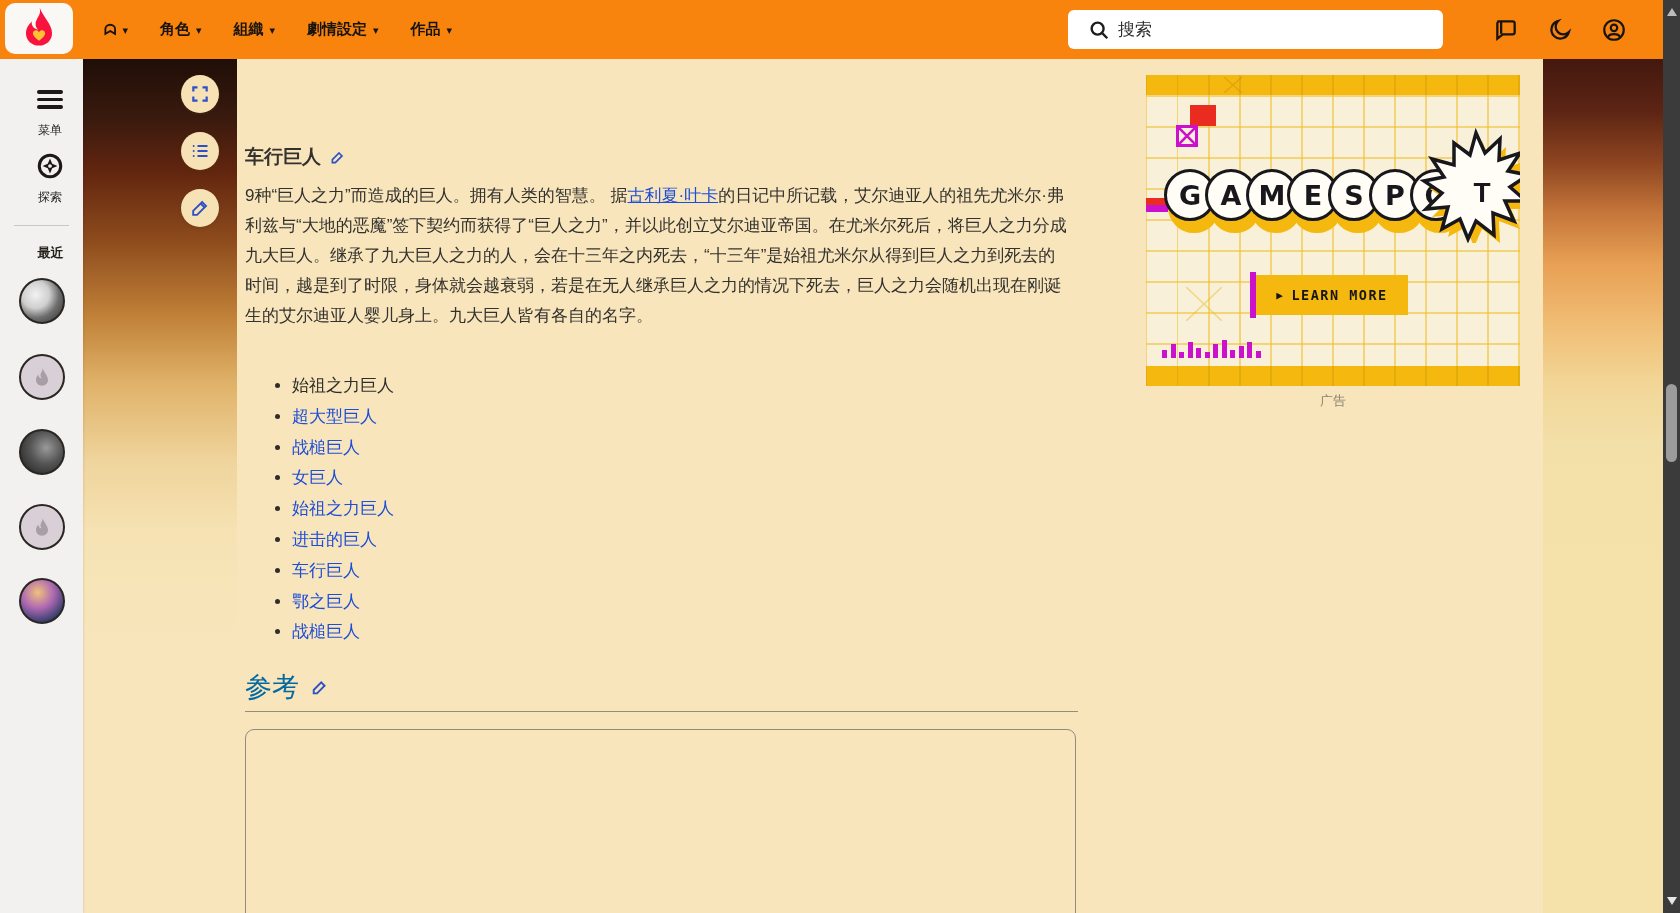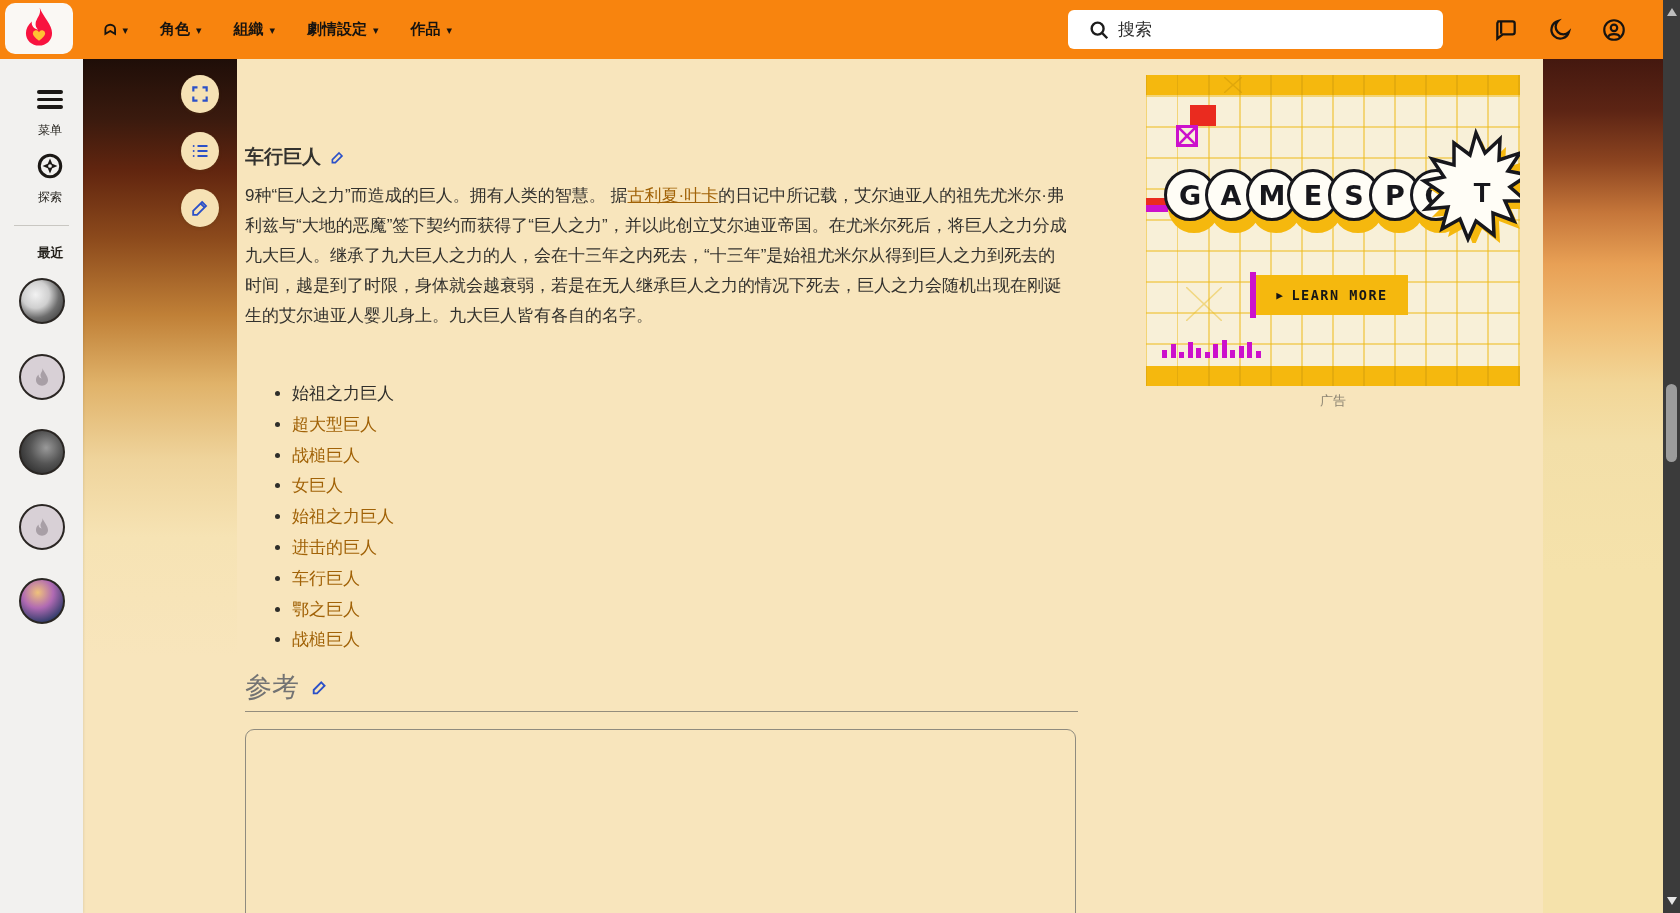--- a/index.html
+++ b/index.html
@@ -41,25 +41,25 @@
   .av-photo3 { background:radial-gradient(circle at 40% 30%,#f0c27b 0%,#b06ab3 40%,#2b3a67 80%,#141b33 100%); }
 
   
   .fab { position:absolute; left:181px; width:38px; height:38px; border-radius:50%; background:#f6e2b5; box-shadow:0 1px 3px rgba(90,60,20,.35); display:flex; align-items:center; justify-content:center; cursor:pointer; z-index:20; }
 
   
   .article { position:absolute; left:0; top:0; width:1120px; height:854px; color:#33322e; }
   .intro { position:absolute; left:306px; top:1px; width:742px; font-size:17px; line-height:30px; }
   .h3 { position:absolute; left:245px; top:85px; font-size:19px; font-weight:bold; display:flex; align-items:center; gap:9px; }
   .para { position:absolute; left:245px; top:122px; width:822px; font-size:17px; line-height:30px; }
-  .para a, .titans a { color:#a16207; text-decoration:none; cursor:pointer; }
+  .para a, .titans a { color:#1d4ed8; text-decoration:none; cursor:pointer; }
   .para a { text-decoration:underline; }
-  .titans { position:absolute; left:245px; top:320px; list-style:disc;font-family:Liberation Serif, serif; }
+  .titans { position:absolute; left:245px; top:312px; list-style:disc;font-family:Liberation Serif, serif; }
   .titans li { margin-left:47px; line-height:30.8px; font-size:17px; color:#2f2e2a; }
-  .h2 { position:absolute; left:245px; top:610px; font-size:27px; font-weight:normal; color:#737373; display:flex; align-items:center; gap:12px; font-family:"Liberation Serif","DejaVu Serif",serif; }
+  .h2 { position:absolute; left:245px; top:610px; font-size:27px; font-weight:normal; color:#0369a1; display:flex; align-items:center; gap:12px; font-family:"Liberation Serif","DejaVu Serif",serif; }
   .h2 .txt { font-family:"Liberation Sans","DejaVu Sans",sans-serif; font-weight:500; }
   .rule { position:absolute; left:245px; top:652px; width:833px; height:1px; background:#948d7d; }
   .refbox { position:absolute; left:245px; top:670px; width:831px; height:310px; border:1.2px solid #8f8b7f; border-radius:9px; background:#f8e5bc; }
   .editpen { display:inline-flex; cursor:pointer; }
 
   
   .ad { position:absolute; left:1146px; top:16px; width:374px; height:311px; background:#f8f0d8; overflow:hidden; cursor:pointer; }
   .ad-grid { position:absolute; left:0; top:20px; width:374px; height:271px;
     background-image:repeating-linear-gradient(to right,rgba(238,186,24,.5) 0 1.5px,transparent 1.5px 31px),repeating-linear-gradient(to bottom,rgba(238,186,24,.5) 0 1.5px,transparent 1.5px 31px); }
   .ad-bar { position:absolute; left:0; width:374px; height:20px; background:#f5b80e;

